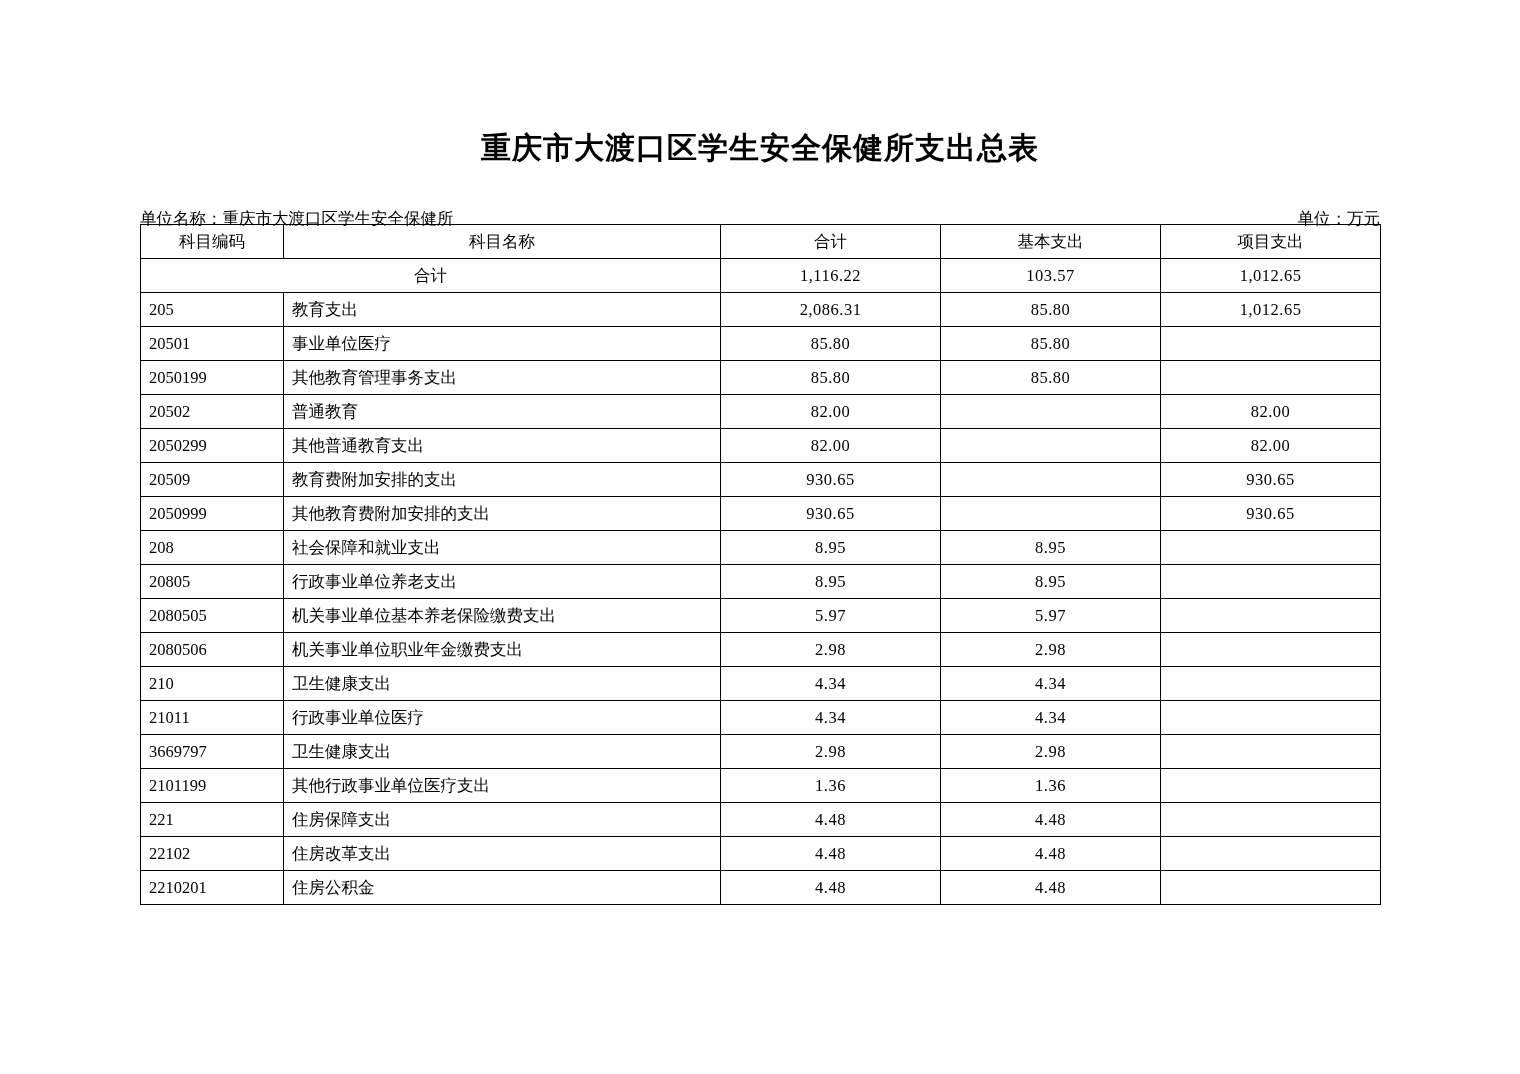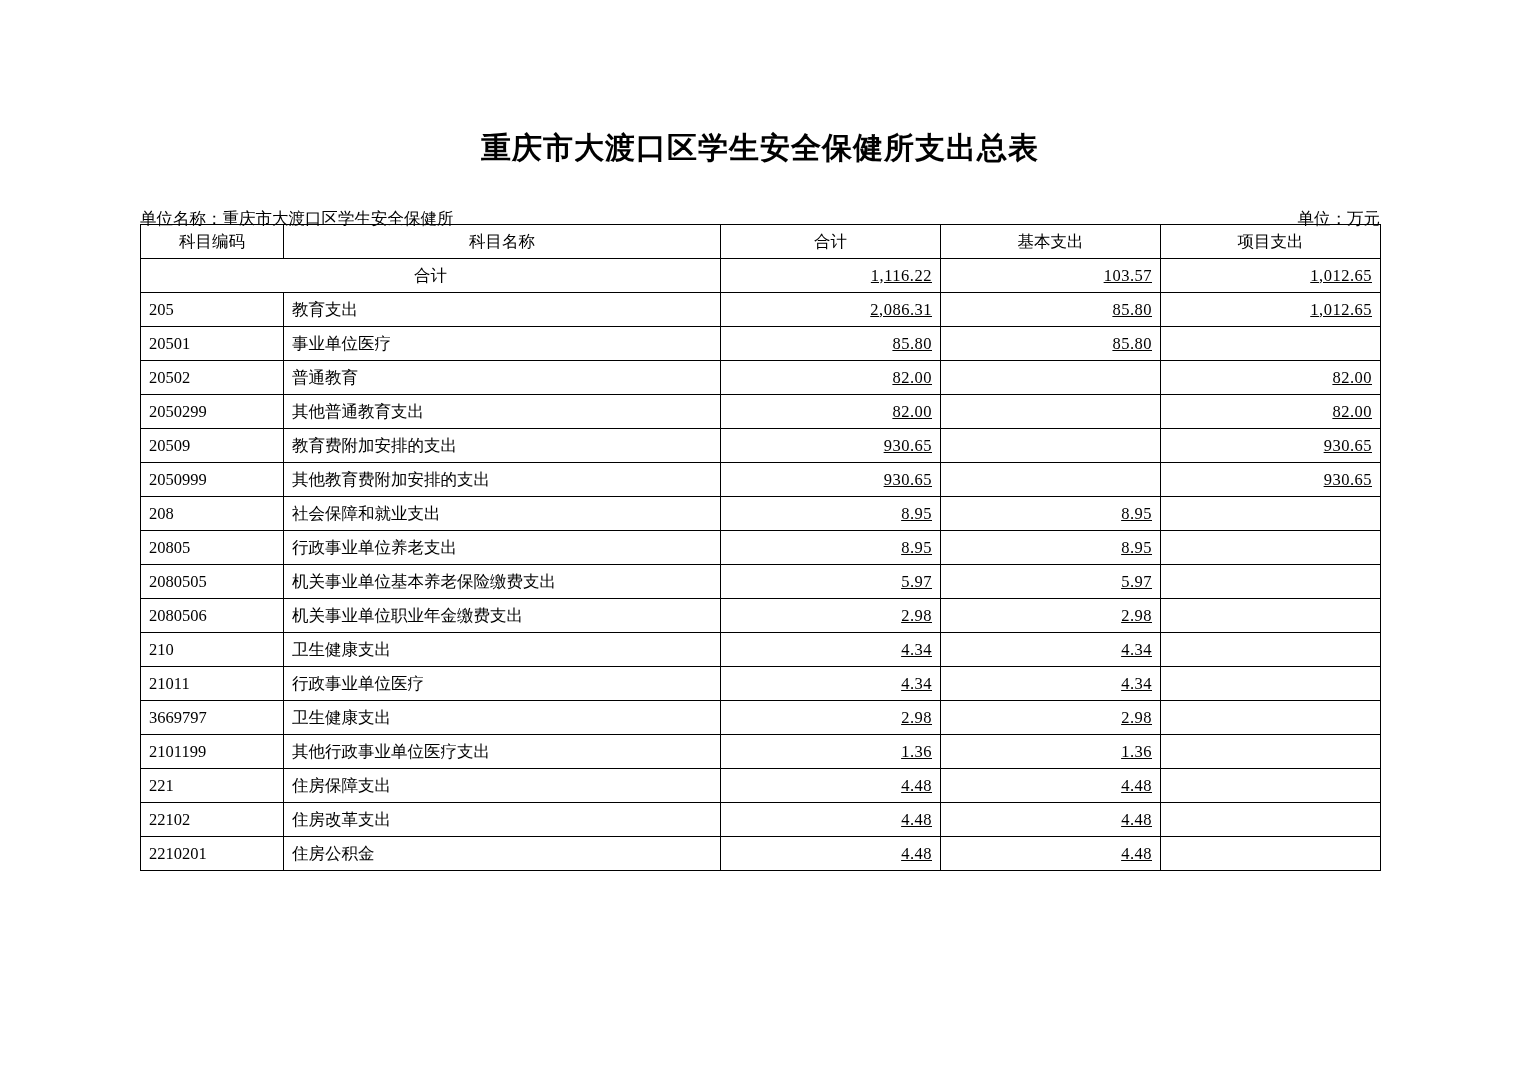--- a/index.html
+++ b/index.html
@@ -66,25 +66,24 @@
   col.c-code { width: 143px; }
   col.c-name { width: 437px; }
   col.c-total { width: 220px; }
   col.c-basic { width: 220px; }
   col.c-proj  { width: 220px; }
 
   th.hd {
     text-align: center;
   }
   td.num {
-    text-align: right;
+    text-align: center;
     font-family: "Liberation Serif", "DejaVu Serif", serif;
     letter-spacing: 0.5px;
     padding-right: 10px;
-    text-decoration: underline;
   }
   td.code {
     text-align: left;
   }
   td.sum-label {
     text-align: center;
   }
   
   .lvl1 { padding-left: 18px; }
   .lvl2 { padding-left: 34px; }
@@ -138,20 +137,27 @@
           <td class="num">1,012.65</td>
         </tr>
         <tr>
           <td class="code cl2">20501</td>
           <td class="lvl2">事业单位医疗</td>
           <td class="num">85.80</td>
           <td class="num">85.80</td>
           <td class="num"></td>
         </tr>
         <tr>
+          <td class="code cl3">2050199</td>
+          <td class="lvl3">其他教育管理事务支出</td>
+          <td class="num">85.80</td>
+          <td class="num">85.80</td>
+          <td class="num"></td>
+        </tr>
+        <tr>
           <td class="code cl2">20502</td>
           <td class="lvl2">普通教育</td>
           <td class="num">82.00</td>
           <td class="num"></td>
           <td class="num">82.00</td>
         </tr>
         <tr>
           <td class="code cl3">2050299</td>
           <td class="lvl3">其他普通教育支出</td>
           <td class="num">82.00</td>

